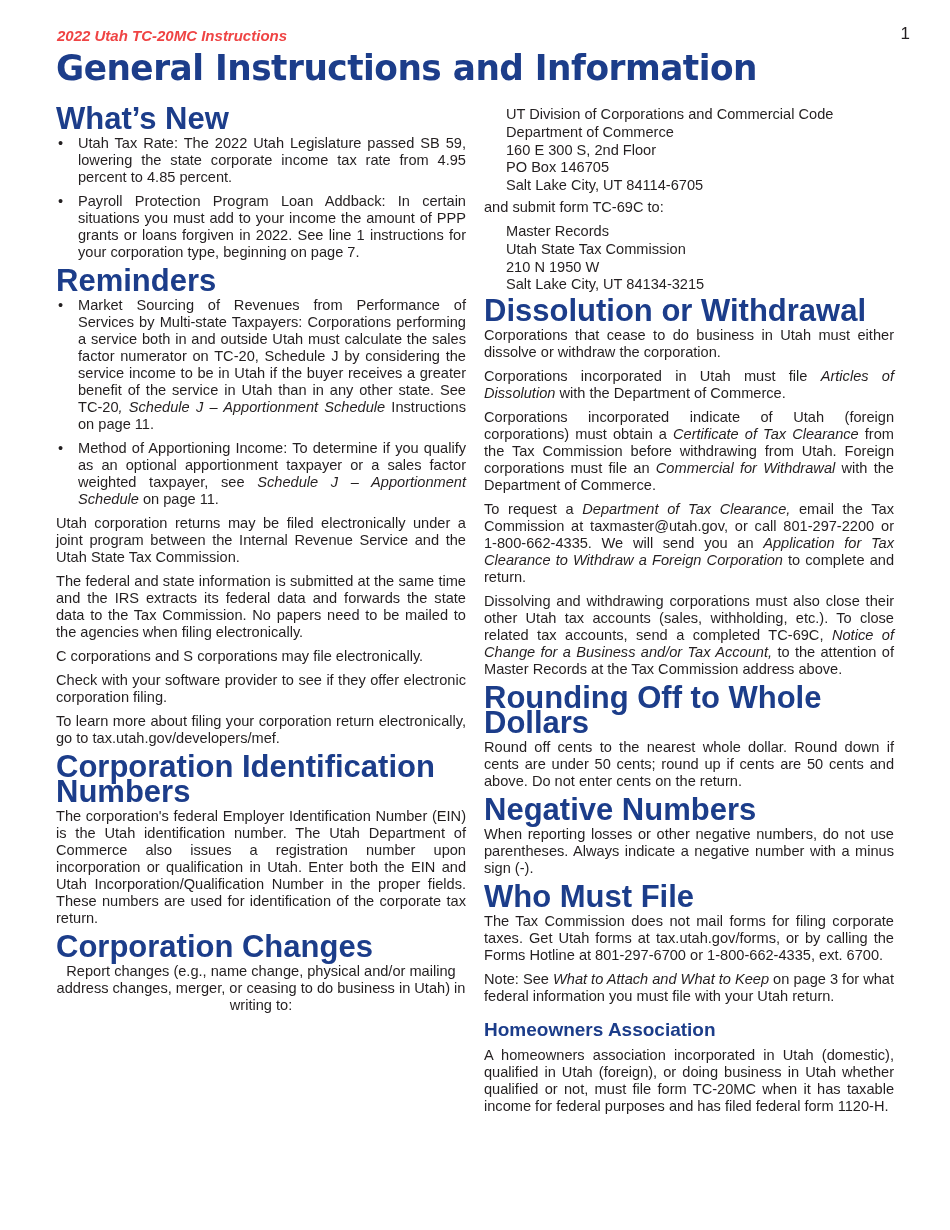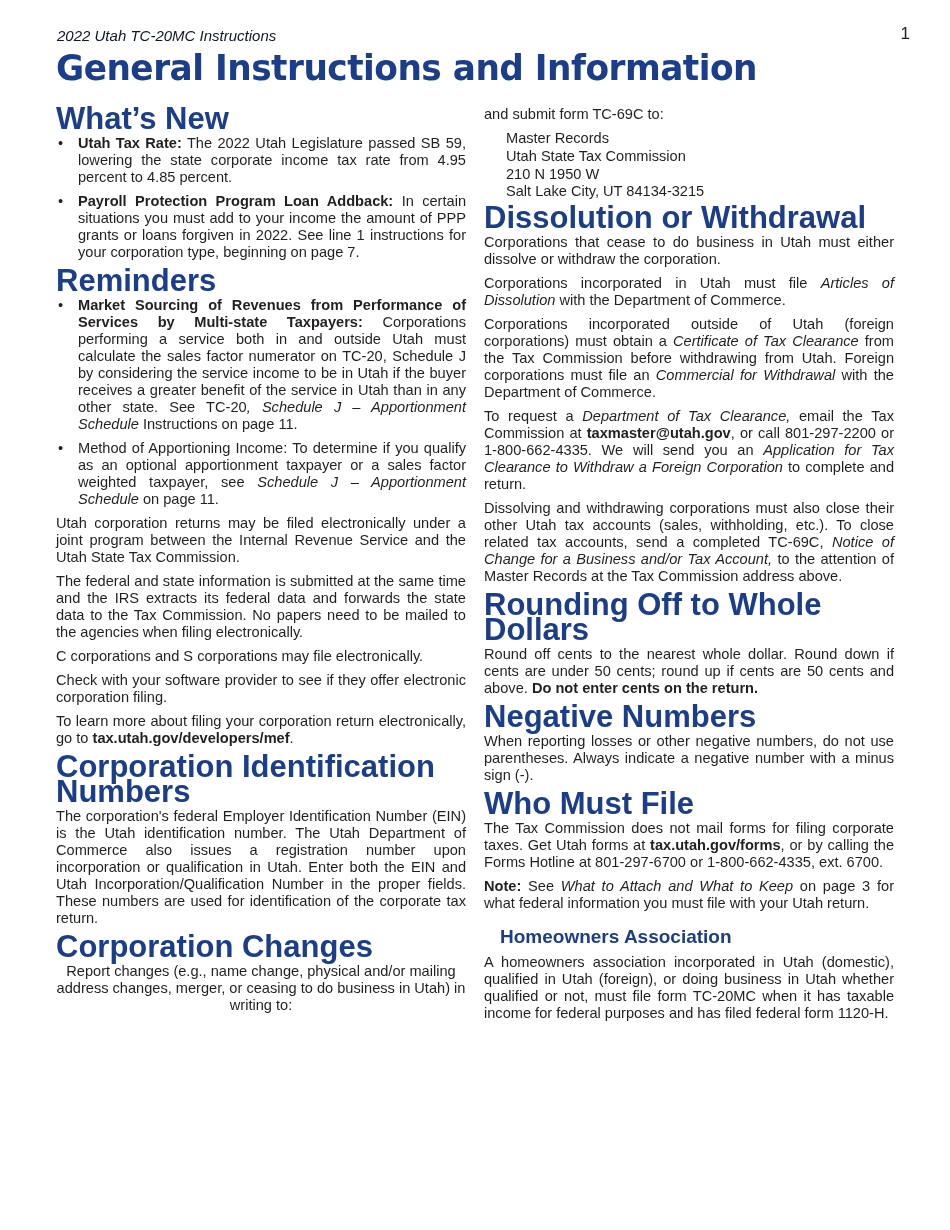--- a/index.html
+++ b/index.html
@@ -1,34 +1,34 @@
 <!DOCTYPE html>
 <html><head>
 <meta charset="utf-8">
 <style>
   html, body { margin: 0; padding: 0; background: #ffffff; }
   body { width: 950px; height: 1230px; position: relative; overflow: hidden;
          font-family: "Liberation Sans", sans-serif; color: #231f20; }
-  .running-head { position: absolute; left: 57px; top: 27px; font-size: 15px; font-style: italic; color: #0f172a; }
+  .running-head { position: absolute; left: 57px; top: 27px; font-size: 15px; font-style: italic; color: #ef4444; font-weight: bold; }
   .page-num { position: absolute; right: 40px; top: 24px; font-size: 17px; color: #231f20; }
   .title { position: absolute; left: 56px; top: 48px; font-size: 35px; font-weight: 900; color: #1c3d8a;
            font-family: "DejaVu Sans", sans-serif; letter-spacing: -0.5px; margin: 0; transform: scaleX(0.98); transform-origin: left; }
   .col { position: absolute; width: 410px; font-size: 14.6px; line-height: 17px; }
   .col.left { left: 56px; top: 106px; }
   .col.right { left: 484px; top: 106px; }
   h2 { font-size: 31px; line-height: 25px; color: #1c3d8a; font-weight: bold; margin: 0 0 4px 0; }
-  h3 { font-size: 19px; line-height: 22px; color: #1c3d8a; font-weight: bold; margin: 0 0 6px 16px; }
+  h3 { font-size: 19px; line-height: 22px; color: #1c3d8a; font-weight: bold; margin: 0 0 6px 0; }
   p { margin: 0 0 7px 0; text-align: justify; }
   ul { list-style: none; margin: 0 0 0 0; padding: 0; }
   li { position: relative; padding-left: 22px; margin-bottom: 7px; text-align: justify; }
   li::before { content: "•"; position: absolute; left: 2px; top: 0; }
   .section { }
   .addr { padding-left: 22px; margin: 0 0 4px 0; }
   .addr div { line-height: 17.8px; }
-  b { font-weight: bold; }
+  b { font-weight: normal; }
   i { font-style: italic; }
 </style>
 </head>
 <body>
 
 <div class="running-head">2022 Utah TC-20MC Instructions</div>
 <div class="page-num">1</div>
 <h1 class="title">General Instructions and Information</h1>
 
 <div class="col left">
@@ -61,33 +61,40 @@
     <p>The corporation's federal Employer Identification Number (EIN) is the Utah identification number. The Utah Department of Commerce also issues a registration number upon incorporation or qualification in Utah. Enter both the EIN and Utah Incorporation/Qualification Number in the proper fields. These numbers are used for identification of the corporate tax return.</p>
   </section>
 
   <section class="section">
     <h2>Corporation Changes</h2>
     <p style="text-align:center">Report changes (e.g., name change, physical and/or mailing address changes, merger, or ceasing to do business in Utah) in writing to:</p>
   </section>
 </div>
 
 <div class="col right" style="top:106px;">
+  <div class="addr">
+    <div>UT Division of Corporations and Commercial Code</div>
+    <div>Department of Commerce</div>
+    <div>160 E 300 S, 2nd Floor</div>
+    <div>PO Box 146705</div>
+    <div>Salt Lake City, UT 84114-6705</div>
+  </div>
   <p>and submit form TC-69C to:</p>
   <div class="addr">
     <div>Master Records</div>
     <div>Utah State Tax Commission</div>
     <div>210 N 1950 W</div>
     <div>Salt Lake City, UT 84134-3215</div>
   </div>
 
   <section class="section">
     <h2>Dissolution or Withdrawal</h2>
     <p>Corporations that cease to do business in Utah must either dissolve or withdraw the corporation.</p>
     <p><span>Corporations incorporated in Utah must file </span><i>Articles of Dissolution</i><span> with the Department of Commerce.</span></p>
-    <p><span>Corporations incorporated outside of Utah (foreign corporations) must obtain a </span><i>Certificate of Tax Clearance</i><span> from the Tax Commission before withdrawing from Utah. Foreign corporations must file an </span><i>Commercial for Withdrawal</i><span> with the Department of Commerce.</span></p>
+    <p><span>Corporations incorporated indicate of Utah (foreign corporations) must obtain a </span><i>Certificate of Tax Clearance</i><span> from the Tax Commission before withdrawing from Utah. Foreign corporations must file an </span><i>Commercial for Withdrawal</i><span> with the Department of Commerce.</span></p>
     <p><span>To request a </span><i>Department of Tax Clearance,</i><span> email the Tax Commission at </span><b>taxmaster@utah.gov</b><span>, or call 801-297-2200 or 1-800-662-4335. We will send you an </span><i>Application for Tax Clearance to Withdraw a Foreign Corporation</i><span> to complete and return.</span></p>
     <p><span>Dissolving and withdrawing corporations must also close their other Utah tax accounts (sales, withholding, etc.). To close related tax accounts, send a completed TC-69C, </span><i>Notice of Change for a Business and/or Tax Account,</i><span> to the attention of Master Records at the Tax Commission address above.</span></p>
   </section>
 
   <section class="section">
     <h2>Rounding Off to Whole Dollars</h2>
     <p><span>Round off cents to the nearest whole dollar. Round down if cents are under 50 cents; round up if cents are 50 cents and above. </span><b>Do not enter cents on the return.</b></p>
   </section>
 
   <section class="section">

